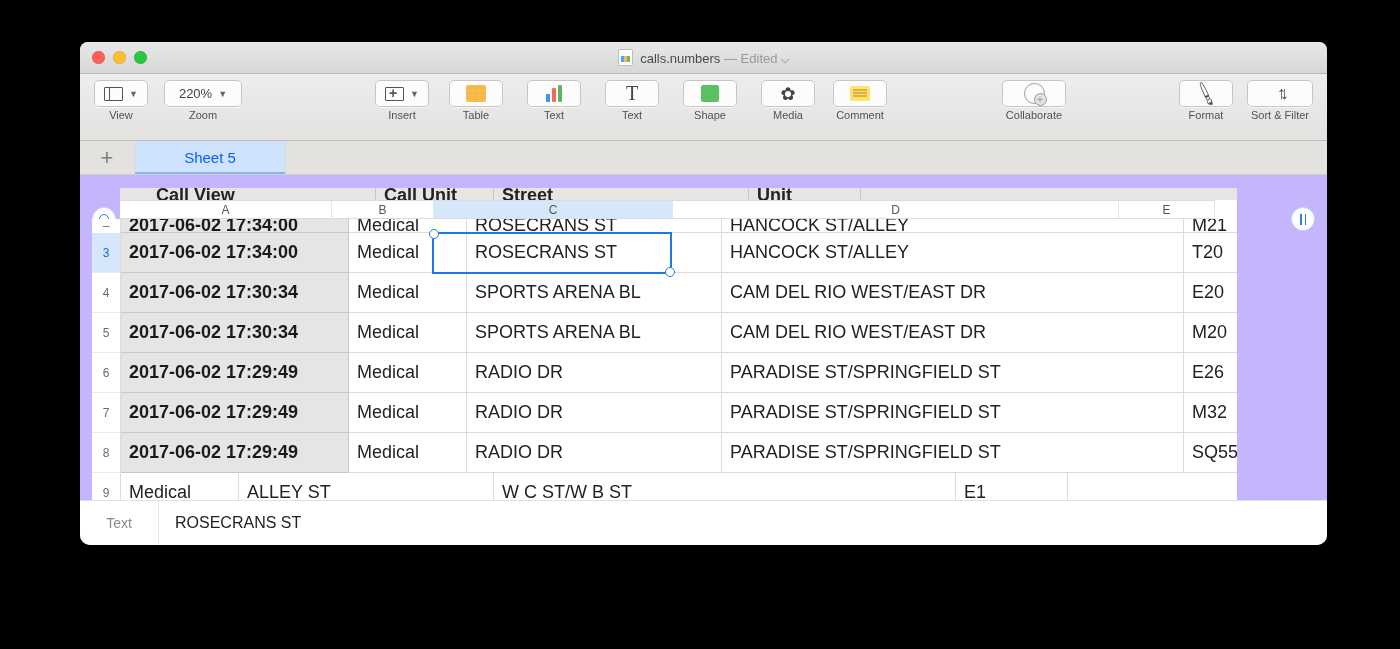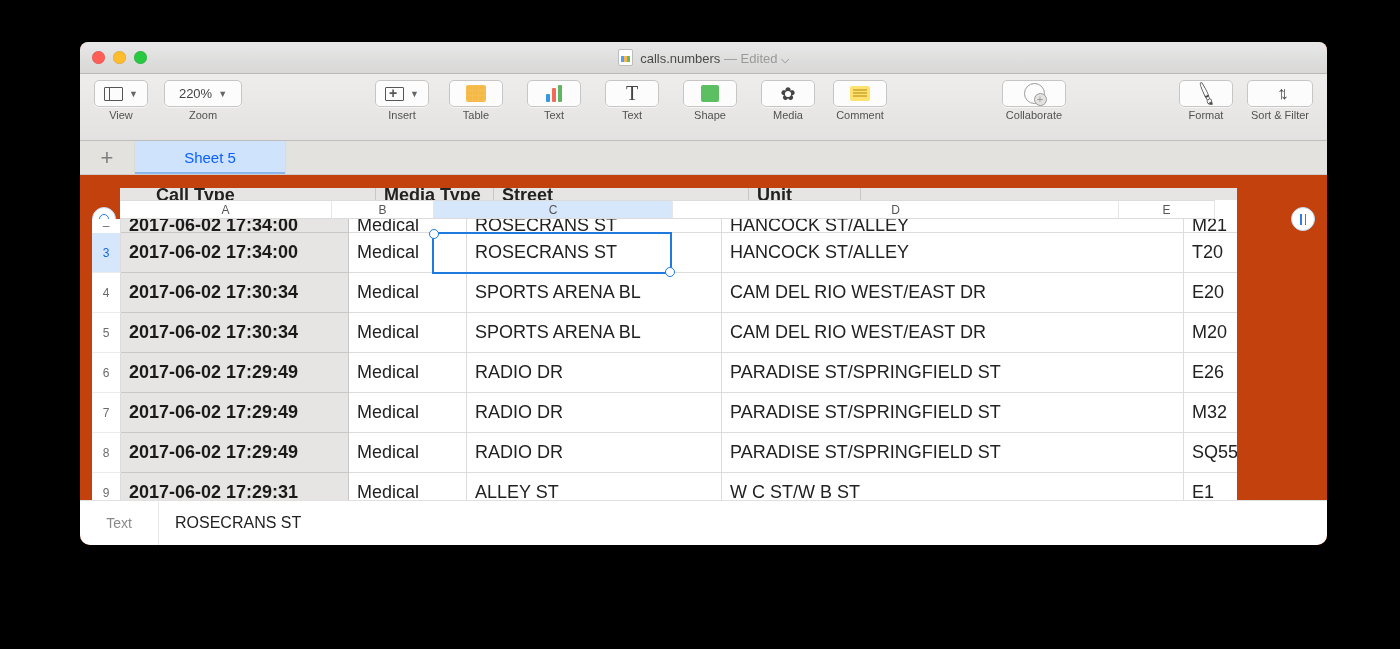--- a/index.html
+++ b/index.html
@@ -9,21 +9,21 @@
     width: 1400px;
     height: 649px;
     overflow: hidden;
   }
   .window {
     position: absolute;
     left: 80px;
     top: 42px;
     width: 1247px;
     height: 503px;
-    background: #c2410c;
+    background: #c4b5fd;
     border-radius: 8px 8px 10px 10px;
     box-shadow: 0 20px 60px rgba(0,0,0,.6);
     overflow: hidden;
   }
   
   .titlebar {
     height: 31px;
     background: linear-gradient(#e8e8e8,#d8d7d6);
     border-bottom: 1px solid #b9b8b8;
     position: relative;
@@ -322,22 +322,22 @@
       <span class="lbl">Sort &amp; Filter</span>
     </div>
   </div>
 
   <div class="tabbar">
     <div class="addtab">+</div>
     <div class="sheettab">Sheet 5</div>
   </div>
 
   <div class="hdrrow">
-    <div class="cell cA" style="padding-left:36px">Call Type</div>
-    <div class="cell cB">Media Type</div>
+    <div class="cell cA" style="padding-left:36px">Call View</div>
+    <div class="cell cB">Call Unit</div>
     <div class="cell cC">Street</div>
     <div class="cell cE">Unit</div>
   </div>
 
   <div class="colhead">
     <div class="cA">A</div>
     <div class="cB">B</div>
     <div class="cC sel">C</div>
     <div class="cD">D</div>
     <div class="cE">E</div>
@@ -399,21 +399,20 @@
     <div class="row">
       <div class="rnum">8</div>
       <div class="hdrcell cA">2017-06-02 17:29:49</div>
       <div class="cell cB">Medical</div>
       <div class="cell cC">RADIO DR</div>
       <div class="cell cD">PARADISE ST/SPRINGFIELD ST</div>
       <div class="cell cE">SQ55</div>
     </div>
     <div class="row">
       <div class="rnum">9</div>
-      <div class="hdrcell cA">2017-06-02 17:29:31</div>
       <div class="cell cB">Medical</div>
       <div class="cell cC">ALLEY ST</div>
       <div class="cell cD">W C ST/W B ST</div>
       <div class="cell cE">E1</div>
     </div>
 
     <div class="selection" style="left:340px; top:13px; width:240px; height:42px;">
       <div class="handle" style="left:-5px;top:-5px"></div>
       <div class="handle" style="right:-5px;bottom:-5px"></div>
     </div>

